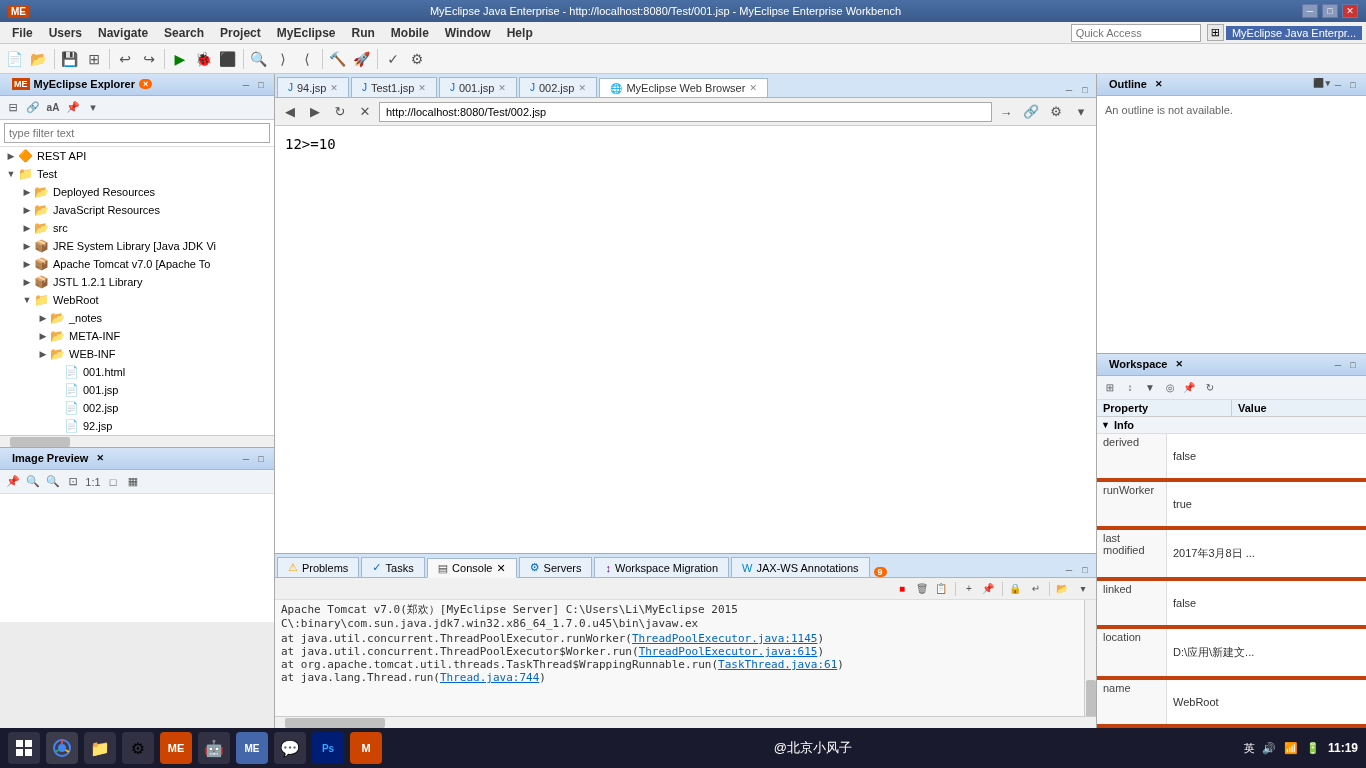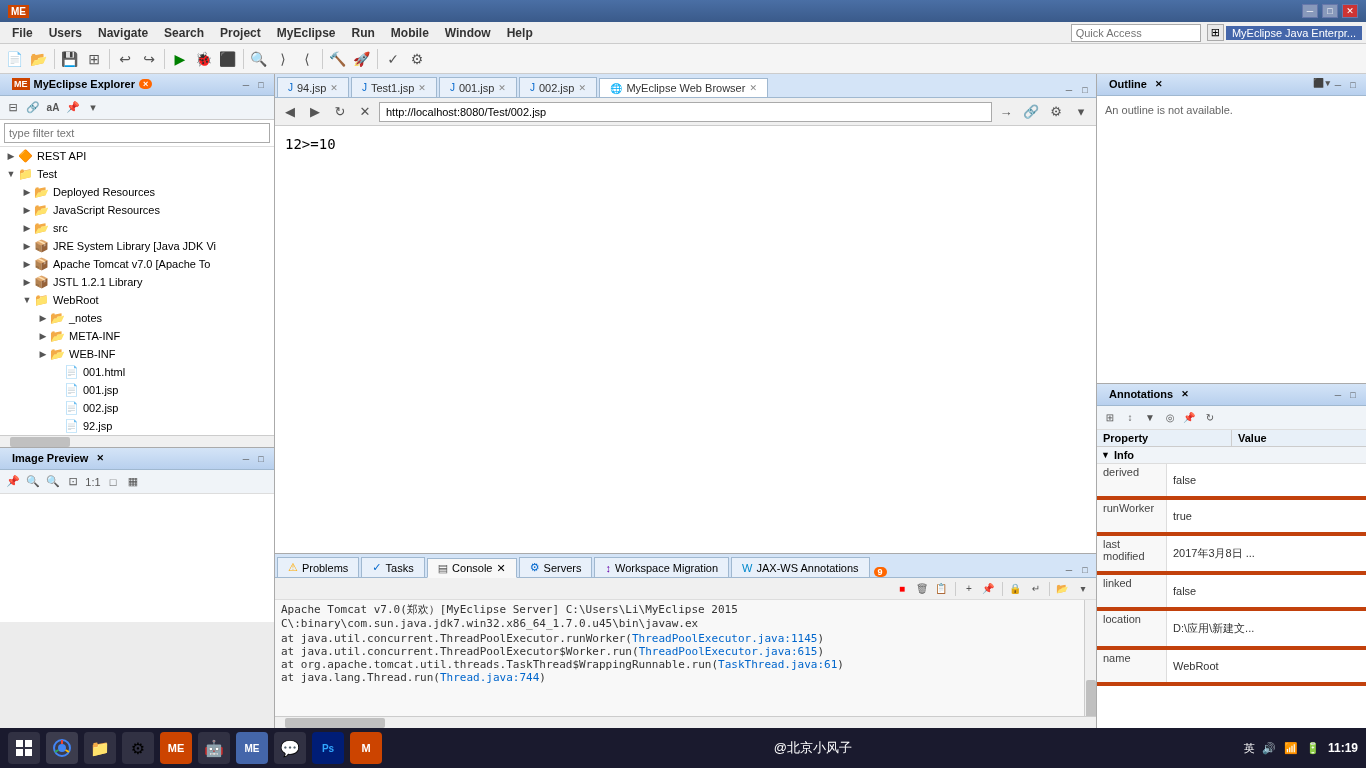--- a/index.html
+++ b/index.html
@@ -300,21 +300,21 @@
     .prop-key {
       width: 70px;
       padding: 2px 6px;
       border-right: 1px solid #ddd;
       color: #444;
       font-size: 11px;
       background: #f8f8f8;
     }
     .prop-val {
       flex: 1;
-      padding: 10px 6px;
+      padding: 16px 6px;
       font-size: 11px;
       color: #333;
     }
 
     
     #bottom-area {
       height: 175px;
       display: flex;
       flex-direction: column;
       border-top: 1px solid #aaa;
@@ -366,21 +366,21 @@
     }
     .console-content {
       flex: 1;
       overflow-y: auto;
       font-family: monospace;
       font-size: 11px;
       padding: 2px 6px;
       background: #f8f8f8;
       color: #333;
     }
-    .console-link { color: #0066cc; cursor: pointer; }
+    .console-link { color: #0066cc; text-decoration: underline; cursor: pointer; }
 
     
     #statusbar {
       height: 26px;
       background: linear-gradient(to bottom, #e0e8f0, #c8d8e8);
       border-top: 1px solid #aaa;
       display: flex;
       align-items: center;
       padding: 0 8px;
       font-size: 11px;
@@ -502,20 +502,21 @@
       color: #555;
     }
   </style>
 </head>
 <body>
 
 <div id="titlebar">
   <div style="font-size:11px;font-weight:bold;">
     <span style="background:#cc4400;color:white;padding:1px 3px;font-size:10px;">ME</span>
   </div>
+  <div class="title">MyEclipse Java Enterprise - http://localhost:8080/Test/001.jsp - MyEclipse Enterprise Workbench</div>
   <div class="win-controls">
     <div class="win-btn">─</div>
     <div class="win-btn">□</div>
     <div class="win-btn close">✕</div>
   </div>
 </div>
 
 <div id="menubar">
   <span class="menu-item">File</span>
   <span class="menu-item">Users</span>
@@ -879,21 +880,21 @@
           </div>
         </div>
         <div class="outline-content">
           <span>An outline is not available.</span>
         </div>
       </div>
 
       <div id="properties-panel">
         <div class="panel-header">
           <div class="panel-header title">
-            <span>Annotations</span>
+            <span>Workspace</span>
             <span style="margin-left:4px;font-size:9px;">✕</span>
           </div>
           <div class="panel-controls">
             <span class="pc-btn">─</span>
             <span class="pc-btn">□</span>
           </div>
         </div>
         <div class="properties-toolbar">
           <span class="prop-btn">⊞</span>
           <span class="prop-btn">↕</span>

